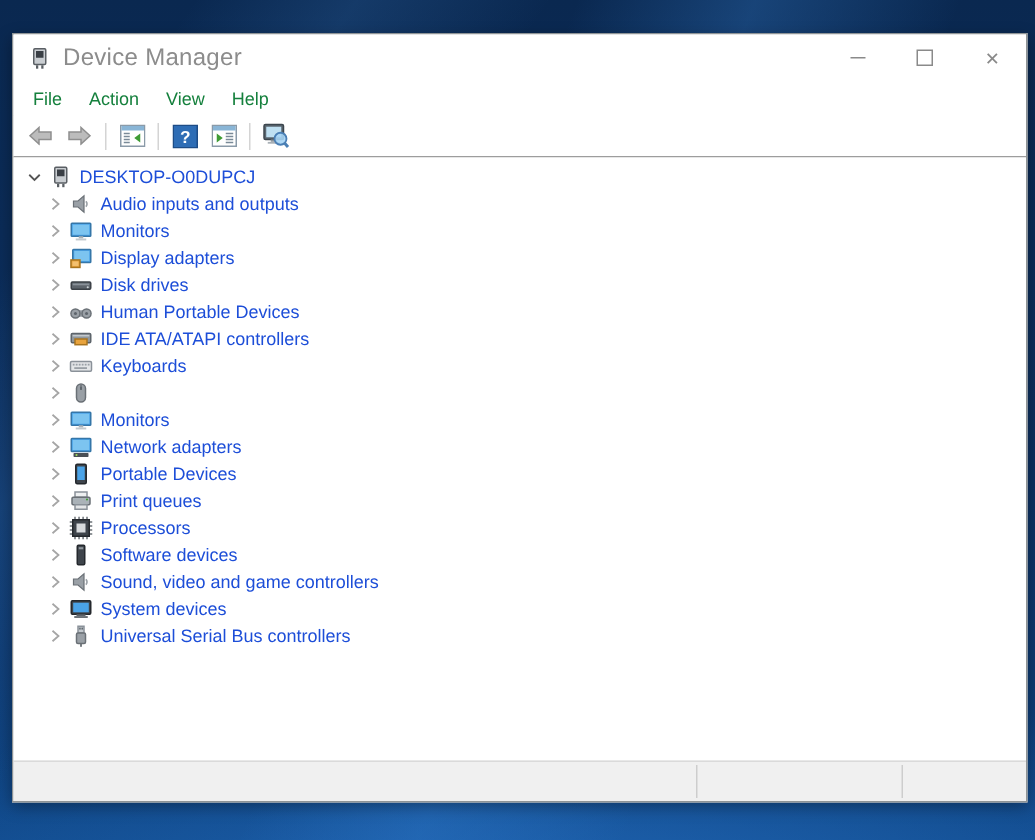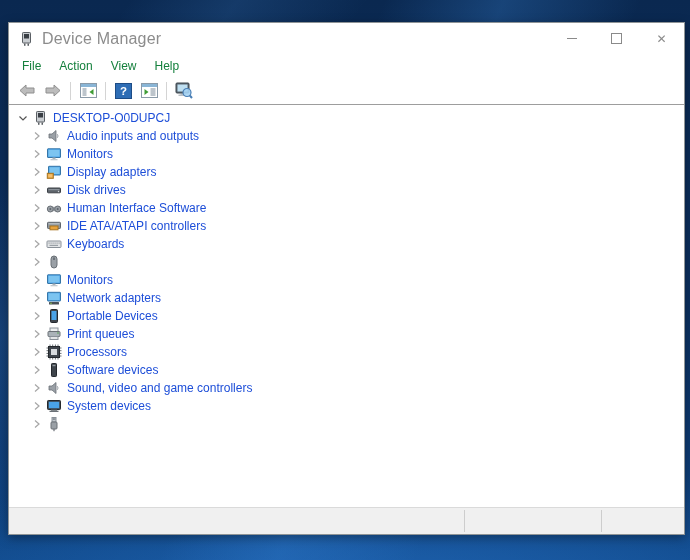--- a/index.html
+++ b/index.html
@@ -231,21 +231,21 @@
         </span>
         <span class="node-icon">
           <svg width="16" height="16" viewBox="0 0 16 16">
             <rect x="4" y="6.8" width="8" height="4.4" fill="#9aa0a6"></rect>
             <circle cx="4.3" cy="9" r="3" fill="#9aa0a6" stroke="#6a7076"></circle>
             <circle cx="11.7" cy="9" r="3" fill="#9aa0a6" stroke="#6a7076"></circle>
             <circle cx="4.3" cy="9" r="1" fill="#5d646b"></circle>
             <circle cx="11.7" cy="9" r="1" fill="#5d646b"></circle>
           </svg>
         </span>
-        <span class="node-label">Human Interface Software</span>
+        <span class="node-label">Human Portable Devices</span>
       </div>
       <div class="tree-row child">
         <span class="chev">
           <svg width="16" height="16" viewBox="0 0 16 16">
             <path d="M6 4.5 L10 8 L6 11.5" fill="none" stroke="#a6a6a6" stroke-width="1.2"></path>
           </svg>
         </span>
         <span class="node-icon">
           <svg width="16" height="16" viewBox="0 0 16 16">
             <rect x="1.5" y="4.3" width="13" height="6.2" rx="0.8" fill="#8f969c" stroke="#5d646b"></rect>
@@ -437,20 +437,21 @@
         </span>
         <span class="node-icon">
           <svg width="16" height="16" viewBox="0 0 16 16">
             <rect x="6" y="1.5" width="4" height="4.5" fill="#c3c9ce" stroke="#8a9199"></rect>
             <rect x="6.8" y="2.4" width="1" height="1.3" fill="#5d646b"></rect>
             <rect x="8.3" y="2.4" width="1" height="1.3" fill="#5d646b"></rect>
             <rect x="5" y="6" width="6" height="7" rx="1" fill="#9aa0a6" stroke="#6a7076"></rect>
             <rect x="7.4" y="13" width="1.2" height="2.2" fill="#6a7076"></rect>
           </svg>
         </span>
+        <span class="node-label">Universal Serial Bus controllers</span>
       </div>
     </div>
 
   <div class="statusbar">
     <div class="sb-sep" style="left:455px"></div>
     <div class="sb-sep" style="left:592px"></div>
   </div>
 
 </div>
 

